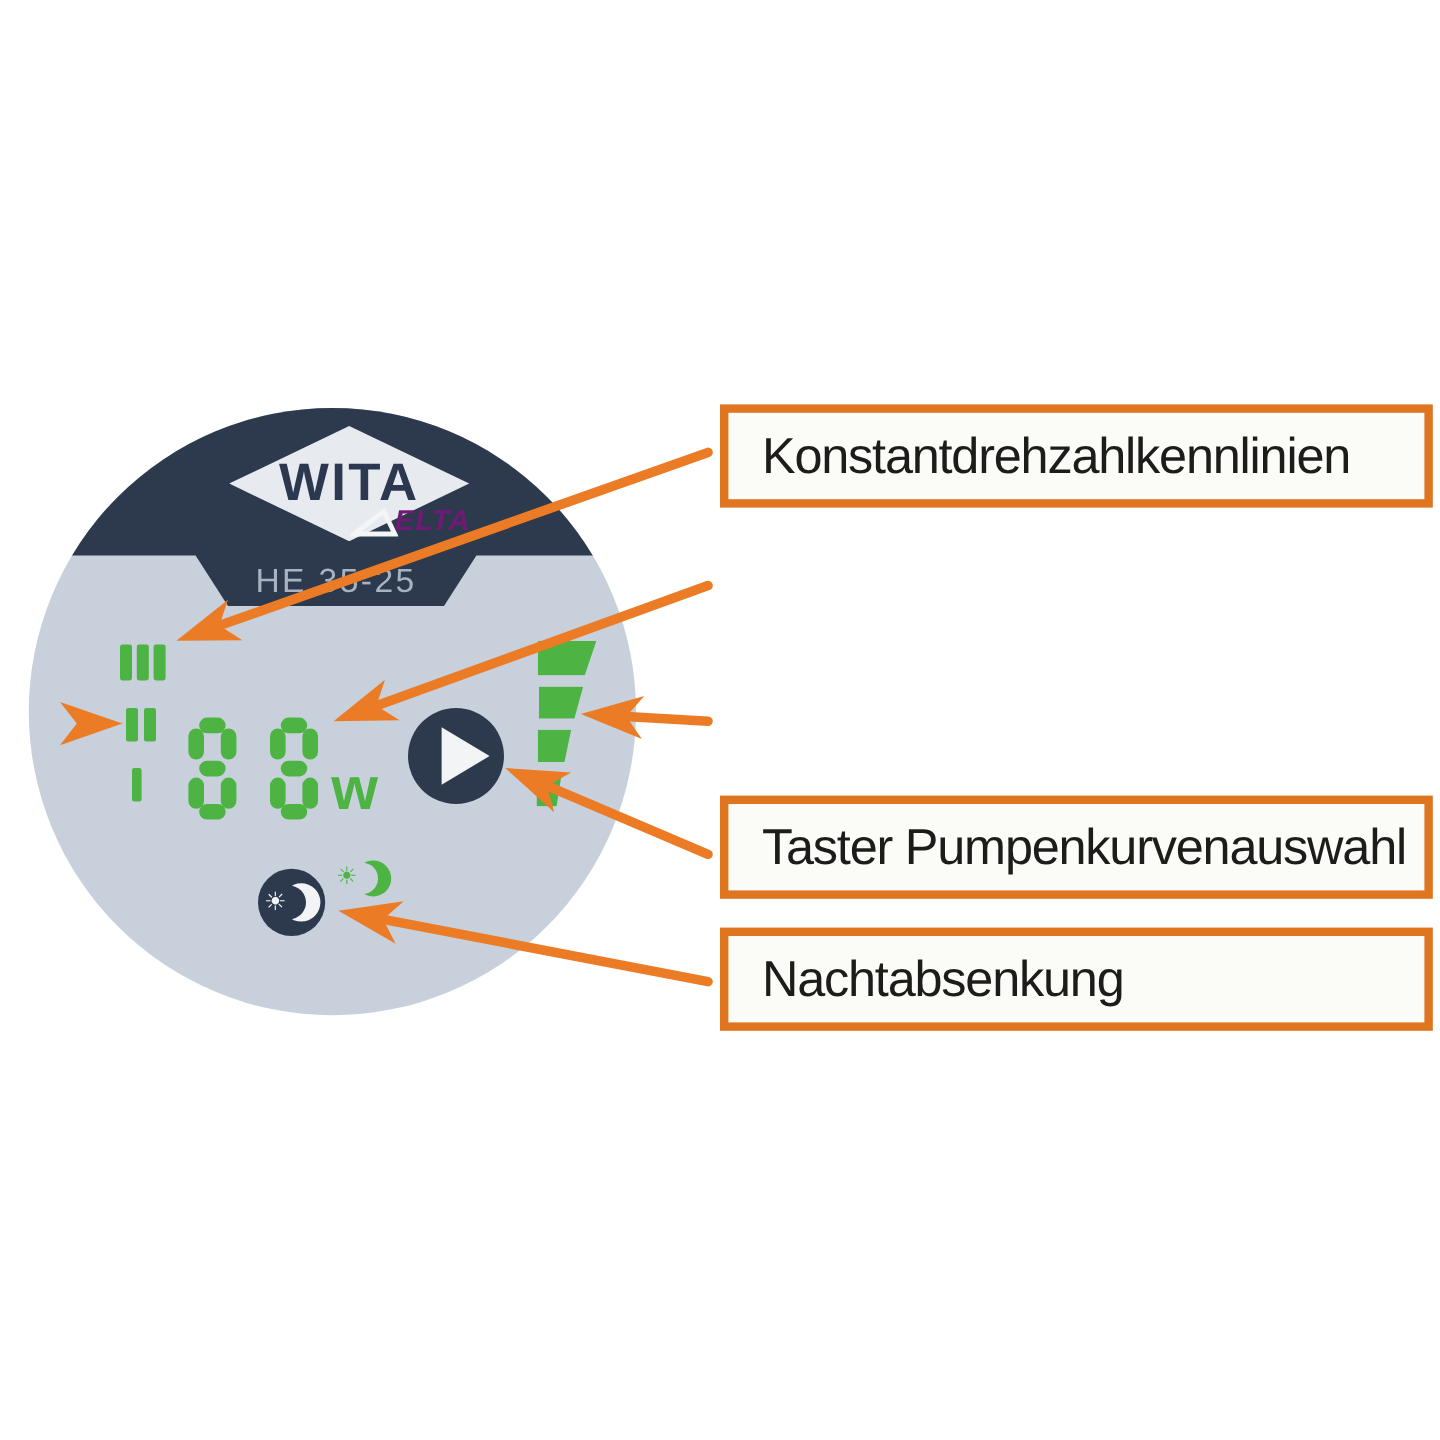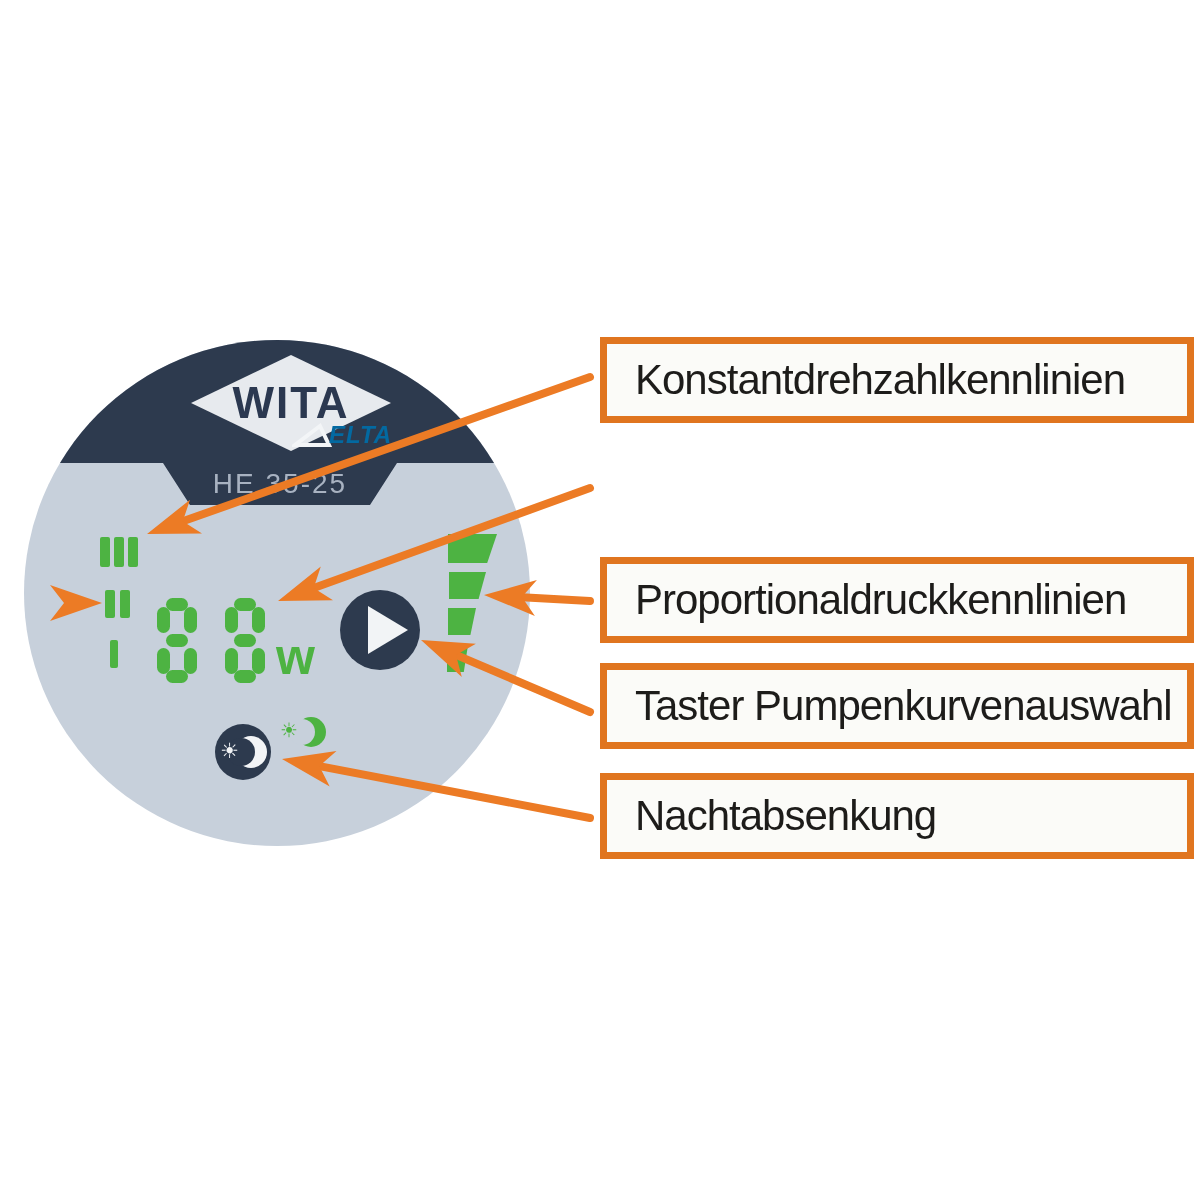--- a/index.html
+++ b/index.html
@@ -23,21 +23,21 @@
     clip-path:polygon(50% 0,100% 50%,50% 100%,0 50%);
     display:flex; align-items:center; justify-content:center;
   }
   .diamond span {
     color:#2b3850; font-weight:bold; font-size:44px; letter-spacing:2px;
   }
   .delta {
     position:absolute; left:268px; top:82px; display:flex; align-items:flex-end;
   }
   .delta span {
-    color:#0369a1; font-weight:bold; font-style:italic; font-size:24px;
+    color:#701a75; font-weight:bold; font-style:italic; font-size:24px;
     letter-spacing:1px; line-height:26px; margin-left:-3px;
   }
   .model {
     position:absolute; left:126px; top:128px; width:260px; text-align:center;
     color:#a8b2c1; font-size:28px; letter-spacing:2px;
   }
 
   .speed-row { position:absolute; display:flex; gap:4px; }
   .speed-row .bar { background:#4db342; border-radius:2px; }
   .speed-iii { left:76px; top:197px; }
@@ -190,23 +190,20 @@
 
     <div class="night-led">
       <span class="gcres"></span>
       <span class="gsun">☀</span>
     </div>
   </div>
 
   <div class="label-box" style="top:337px">
     <span>Konstantdrehzahlkennlinien</span>
   </div>
-  <div class="label-box" style="top:557px">
-    <span>Proportionaldruckkennlinien</span>
-  </div>
   <div class="label-box" style="top:773px">
     <span>Nachtabsenkung</span>
   </div>
   <div class="label-box" style="top:663px">
     <span>Taster Pumpenkurvenauswahl</span>
   </div>
 
   <svg class="arrows" id="arrows" viewBox="0 0 1200 1200" xmlns="http://www.w3.org/2000/svg">
       <line x1="590" y1="377" x2="182.81718341903346" y2="521.3063255151507" stroke="#ec7b25" stroke-width="8" stroke-linecap="round"></line>
       <polygon points="147.0,534.0 190.0,499.7 182.8,521.3 202.0,533.6" fill="#ec7b25"></polygon>

